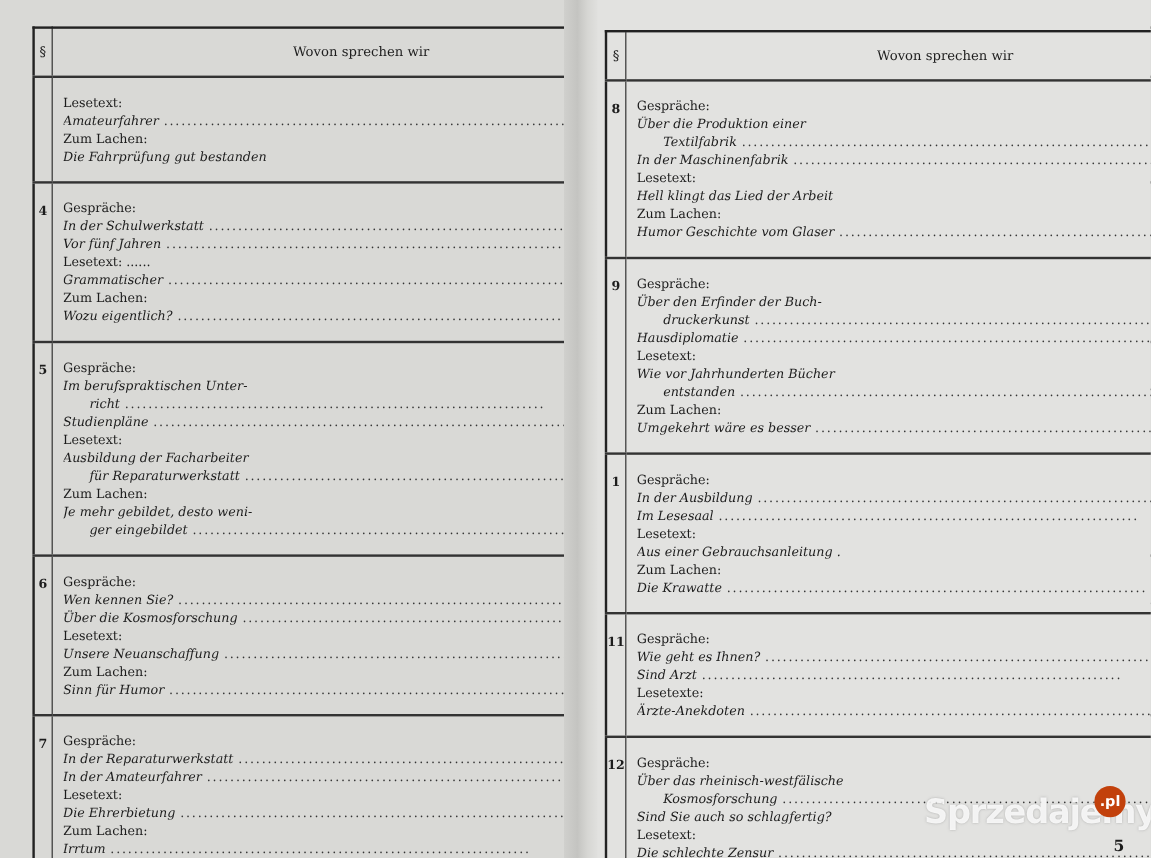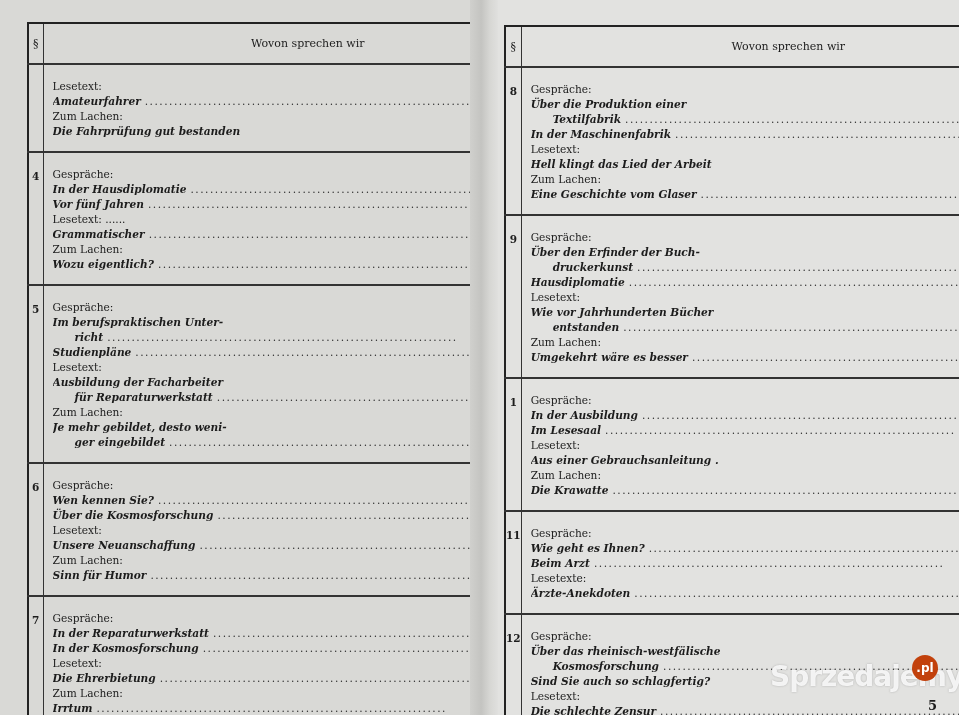--- a/index.html
+++ b/index.html
@@ -29,21 +29,21 @@
     vertical-align:top; border-right:1.5px solid #333;
     border-bottom:2px solid #333; padding:0;
   }
   table.toc tr:last-child td { border-bottom:none; }
   table.toc th:last-child, table.toc td:last-child { border-right:none; }
 
   .num { text-align:center; font-weight:bold; padding-top:16px !important; font-size:10.5px; }
   .cell { padding:14px 4px 12px 9px !important; }
   .line { display:flex; height:15px; white-space:nowrap; overflow:hidden; }
   .line .t { flex:0 0 auto; }
-  .line.it .t { font-style:italic;font-weight:bold; }
+  .line.it .t { font-style:italic; }
   .line .dots { flex:1 1 auto; overflow:hidden; color:#333; letter-spacing:1.5px; padding-left:4px; }
   .line .dots::after { content:"........................................................................"; }
   .line.ind { padding-left:22px; }
   .line.nodots .dots::after { content:""; }
   .pg { text-align:center; padding:14px 0 12px 0 !important; font-weight:bold; font-size:10.5px; }
   .pg .p { height:15px; display:block; }
 
   .pagenum { position:absolute; right:22px; bottom:2px; font-weight:bold; font-size:13px; font-family:"DejaVu Serif", serif; }
   .watermark {
     position:absolute; left:770px; top:660px; font-family:"DejaVu Sans", sans-serif;
@@ -106,21 +106,21 @@
           <td class="cell gram"></td>
         </tr>
         <tr>
           <td class="num">4</td>
           <td class="cell topics">
             <div class="line nodots">
               <span class="t">Gespräche:</span>
               <span class="dots"></span>
             </div>
             <div class="line it">
-              <span class="t">In der Hausdiplomatie</span>
+              <span class="t">In der Schulwerkstatt</span>
               <span class="dots"></span>
             </div>
             <div class="line it">
               <span class="t">Vor fünf Jahren</span>
               <span class="dots"></span>
             </div>
             <div class="line nodots">
               <span class="t">Lesetext: ......</span>
               <span class="dots"></span>
             </div>
@@ -289,21 +289,21 @@
           <td class="cell topics">
             <div class="line nodots">
               <span class="t">Gespräche:</span>
               <span class="dots"></span>
             </div>
             <div class="line it">
               <span class="t">In der Reparaturwerkstatt</span>
               <span class="dots"></span>
             </div>
             <div class="line it">
-              <span class="t">In der Kosmosforschung</span>
+              <span class="t">In der Amateurfahrer</span>
               <span class="dots"></span>
             </div>
             <div class="line nodots">
               <span class="t">Lesetext:</span>
               <span class="dots"></span>
             </div>
             <div class="line it">
               <span class="t">Die Ehrerbietung</span>
               <span class="dots"></span>
             </div>
@@ -379,21 +379,21 @@
             </div>
             <div class="line it nodots">
               <span class="t">Hell klingt das Lied der Arbeit</span>
               <span class="dots"></span>
             </div>
             <div class="line nodots">
               <span class="t">Zum Lachen:</span>
               <span class="dots"></span>
             </div>
             <div class="line it">
-              <span class="t">Eine Geschichte vom Glaser</span>
+              <span class="t">Humor Geschichte vom Glaser</span>
               <span class="dots"></span>
             </div>
           </td>
         </tr>
         <tr>
           <td class="num">9</td>
           <td class="cell topics">
             <div class="line nodots">
               <span class="t">Gespräche:</span>
               <span class="dots"></span>
@@ -470,21 +470,21 @@
           <td class="cell topics">
             <div class="line nodots">
               <span class="t">Gespräche:</span>
               <span class="dots"></span>
             </div>
             <div class="line it">
               <span class="t">Wie geht es Ihnen?</span>
               <span class="dots"></span>
             </div>
             <div class="line it">
-              <span class="t">Beim Arzt</span>
+              <span class="t">Sind Arzt</span>
               <span class="dots"></span>
             </div>
             <div class="line nodots">
               <span class="t">Lesetexte:</span>
               <span class="dots"></span>
             </div>
             <div class="line it">
               <span class="t">Ärzte-Anekdoten</span>
               <span class="dots"></span>
             </div>

